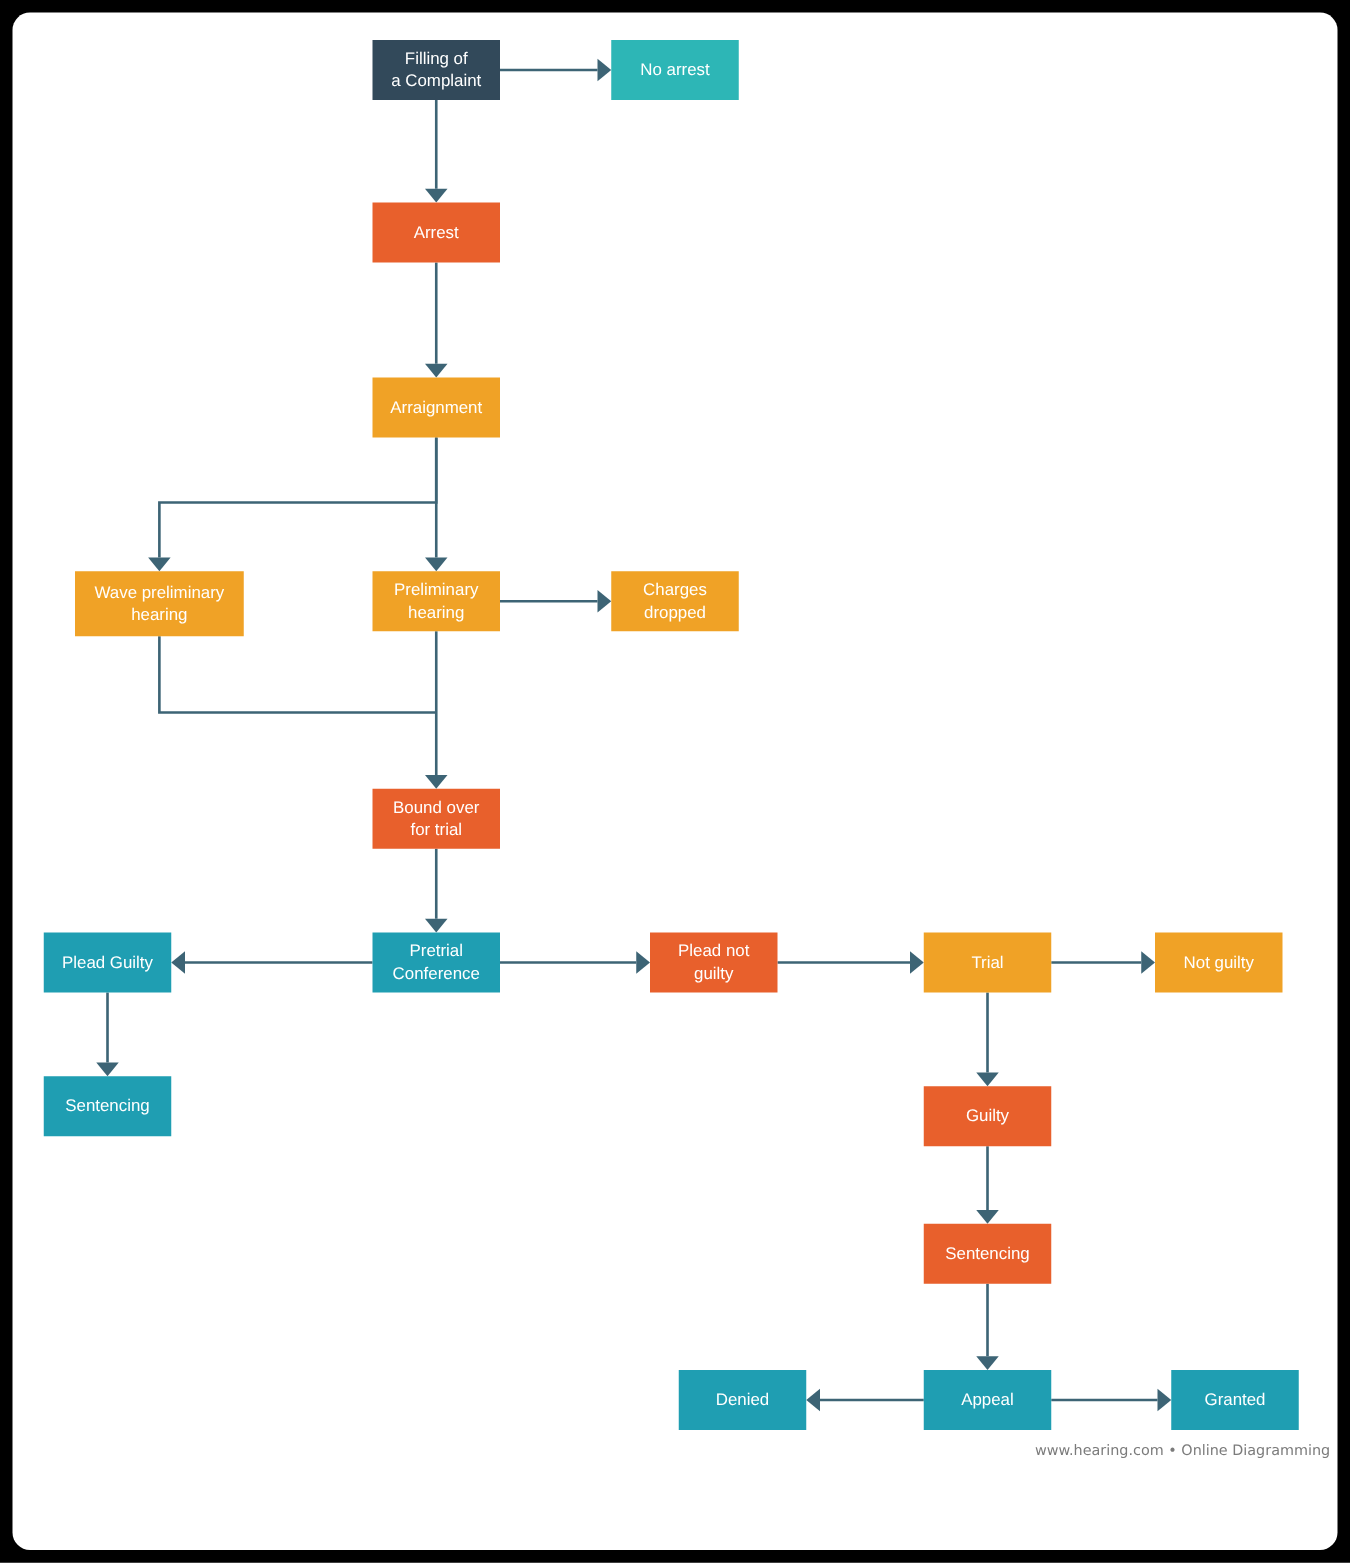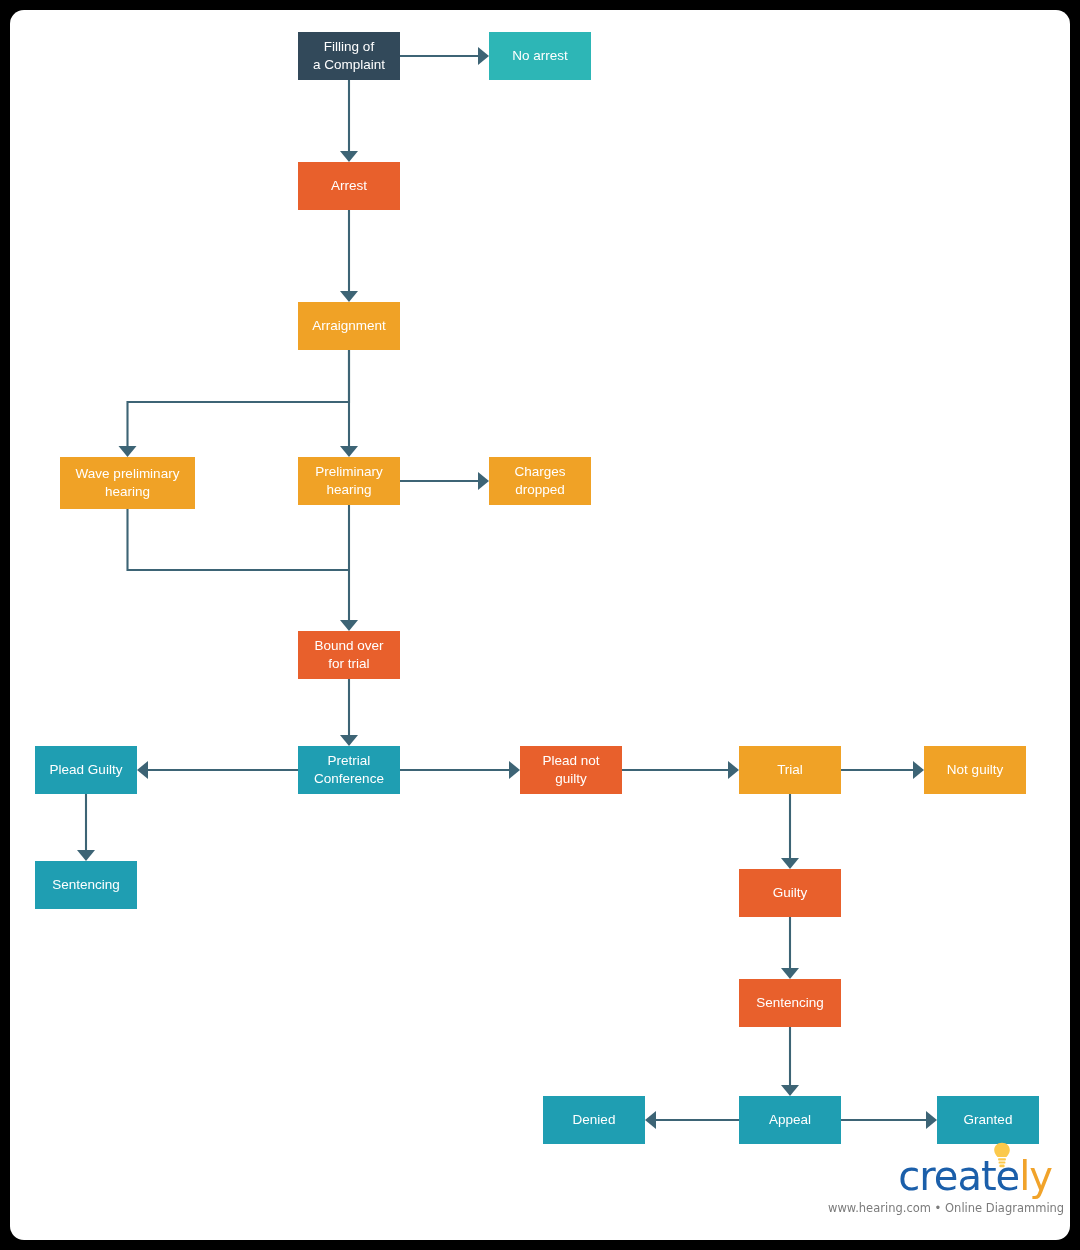--- a/index.html
+++ b/index.html
@@ -214,25 +214,16 @@
           <text x="594" y="1120" class="node-label"><tspan x="594" dy="0">Denied</tspan></text>
         </g>
         <g>
           <rect x="937" y="1096" width="102" height="48" fill="#1f9eb2"></rect>
           <text x="988" y="1120" class="node-label"><tspan x="988" dy="0">Granted</tspan></text>
         </g>
       </g>
   </svg>
 
   <div id="logo-block">
-    <div id="logo-wordmark">
-      <span class="logo-create">create</span><span class="logo-ly">ly</span>
-      <svg id="logo-bulb" viewBox="0 0 20 26">
-        <path d="M10 0.8 C5.3 0.8 2.2 4.2 2.2 8.2 C2.2 11.2 4.2 13.2 5.6 15.0 L14.4 15.0 C15.8 13.2 17.8 11.2 17.8 8.2 C17.8 4.2 14.7 0.8 10 0.8 Z" fill="#fbc94b"></path>
-        <rect x="6.1" y="16.2" width="7.8" height="2.2" rx="0.7" fill="#fbc94b"></rect>
-        <rect x="6.6" y="19.4" width="6.8" height="2.2" rx="0.7" fill="#fbc94b"></rect>
-        <rect x="7.4" y="22.6" width="5.2" height="2.6" rx="1.0" fill="#fbc94b"></rect>
-      </svg>
-    </div>
     <div id="logo-tagline">www.hearing.com • Online Diagramming</div>
   </div>
 
 </div>
 
 </body></html>

